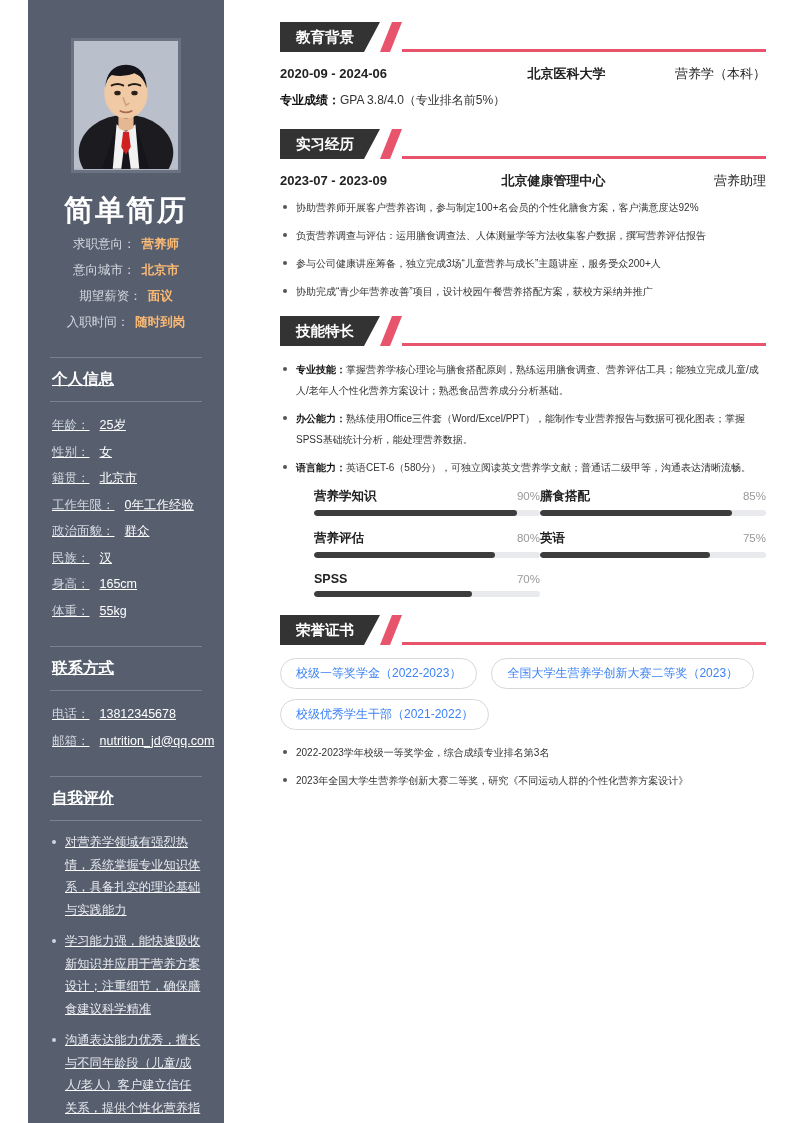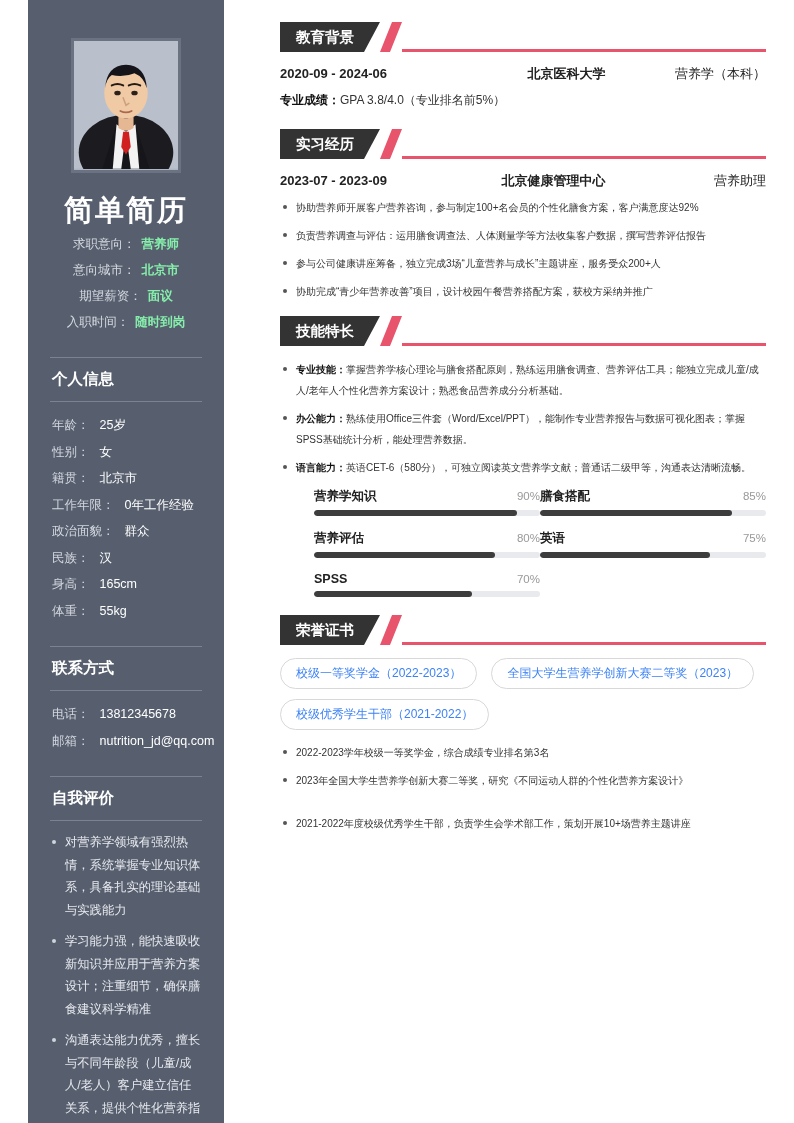--- a/index.html
+++ b/index.html
@@ -27,22 +27,22 @@
   .photo{position:absolute;inset:0;}
   .name{
     text-align:center;font-size:29px;font-weight:bold;letter-spacing:2px;
     margin-top:18px;color:#fff;
   }
   .kv{
     font-size:12.5px;line-height:26px;color:#e4e7ec;text-align:center;
     white-space:nowrap;
   }
   .kv .k{color:#d6dae2;}
-  .kv .v{color:#86efac;font-weight:bold;margin-left:6px;text-align:center;}
-  .side-block{margin-top:22px;}
+  .kv .v{color:#fdba74;font-weight:bold;margin-left:6px;text-align:center;}
+  .side-block{margin-top:22px;text-decoration:underline;}
   .side-title{
     font-size:15.5px;font-weight:bold;color:#ffffff;
     border-top:1px solid #7b8291;border-bottom:1px solid #7b8291;
     padding:11px 0 11px 2px;margin-bottom:10px;
   }
   .side-row{
     font-size:12.5px;line-height:26.5px;color:#e9ebf0;padding-left:2px;
     white-space:nowrap;
   }
   .side-row .k{color:#d3d7e0;}
@@ -289,18 +289,17 @@
         <div class="rule" style="left:122px;right:0;"></div>
       </div>
       <div class="tags">
         <span class="tag-pill">校级一等奖学金（2022-2023）</span>
         <span class="tag-pill">全国大学生营养学创新大赛二等奖（2023）</span>
         <span class="tag-pill">校级优秀学生干部（2021-2022）</span>
       </div>
       <ul class="blist">
         <li>2022-2023学年校级一等奖学金，综合成绩专业排名第3名</li>
         <li style="margin-bottom:22px;">2023年全国大学生营养学创新大赛二等奖，研究《不同运动人群的个性化营养方案设计》</li>
-        <li>2021-2022年度校级优秀学生干部，负责学生会学术部工作，策划开展10+场营养主题讲座</li>
       </ul>
     </div>
 
   </div>
 </div>
 
 </body></html>

